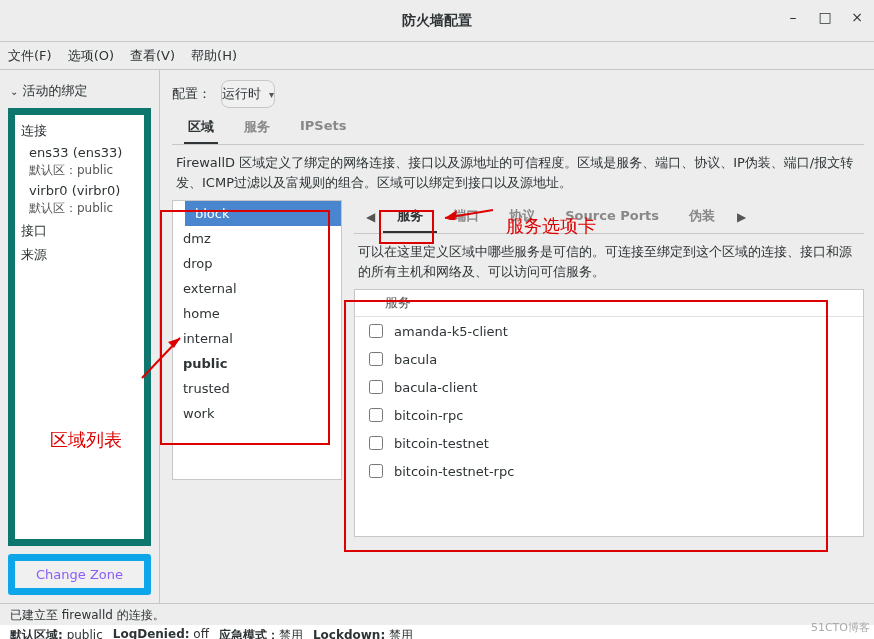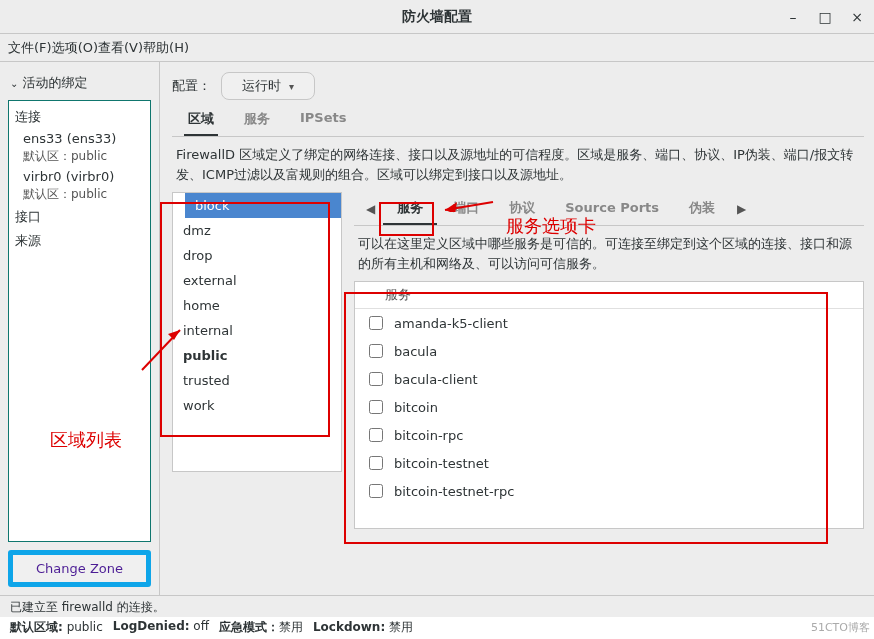--- a/index.html
+++ b/index.html
@@ -8,21 +8,21 @@
     font-family: "DejaVu Sans", "Cantarell", sans-serif;
     font-size: 13px;
     color: #2e3436;
     background: #ededed;
     width: 874px;
     height: 639px;
     overflow: hidden;
     position: relative;
   }
   .titlebar {
-    height: 34px;
+    height: 42px;
     background: #ededed;
     border-bottom: 1px solid #c7c7c7;
     display: flex;
     align-items: center;
     position: relative;
   }
   .titlebar .title {
     flex: 1;
     text-align: center;
     font-weight: bold;
@@ -45,20 +45,21 @@
     font-size: 14px;
     color: #2e3436;
   }
   .menubar {
     height: 28px;
     background: #ededed;
     border-bottom: 1px solid #c7c7c7;
     display: flex;
     align-items: center;
     padding-left: 8px;
+    gap: 16px;
   }
   .menubar span { font-size: 13px; }
   .content {
     display: flex;
     height: calc(639px - 34px - 28px - 22px - 22px);
   }
   .left-pane {
     width: 160px;
     border-right: 1px solid #c7c7c7;
     display: flex;
@@ -68,61 +69,61 @@
   .expander {
     display: flex;
     align-items: center;
     gap: 4px;
     padding: 4px 2px 8px 2px;
   }
   .expander .arrow {
     font-size: 10px;
   }
   .binding-list {
-    border: 1px solid #0f766e;
+    border: 7px solid #0f766e;
     background: #fff;
     flex: 1;
     overflow: auto;
     padding: 4px 0;
     margin-bottom: 8px;
   }
   .bind-heading {
     padding: 3px 6px;
     font-size: 13px;
   }
   .bind-item {
     padding: 2px 6px 2px 14px;
   }
   .bind-sub {
     padding: 0 6px 2px 14px;
     font-size: 12px;
     color: #555;
   }
   .change-zone-btn {
-    border: 5px solid #0ea5e9;
+    border: 7px solid #0ea5e9;
     background: #f0f0f0;
-    color: #4c1d95;
+    color: #8b5cf6;
     padding: 6px 0;
     text-align: center;
     border-radius: 3px;
   }
   .right-pane {
     flex: 1;
     padding: 10px 10px 0 12px;
     position: relative;
   }
   .config-row {
     display: flex;
     align-items: center;
     gap: 10px;
   }
   .combo {
     border: 1px solid #c7c7c7;
     background: #f0f0f0;
-    padding: 4px 20px;
+    padding: 4px 0;
     border-radius: 8px;
     display: flex;
     align-items: center;
     gap: 8px;
   }
   .combo .chev { font-size: 10px; color: #555; }
   .top-tabs {
     display: flex;
     gap: 22px;
     border-bottom: 1px solid #c7c7c7;
@@ -334,24 +335,20 @@
           <div class="svc-row">
               <input type="checkbox" style="">
               <span>bacula</span>
             </div>
           <div class="svc-row">
               <input type="checkbox" style="">
               <span>bacula-client</span>
             </div>
           <div class="svc-row">
               <input type="checkbox" style="">
-              <span>bitcoin</span>
-            </div>
-          <div class="svc-row">
-              <input type="checkbox" style="">
               <span>bitcoin-rpc</span>
             </div>
           <div class="svc-row">
               <input type="checkbox" style="">
               <span>bitcoin-testnet</span>
             </div>
           <div class="svc-row">
               <input type="checkbox" style="">
               <span>bitcoin-testnet-rpc</span>
             </div>

